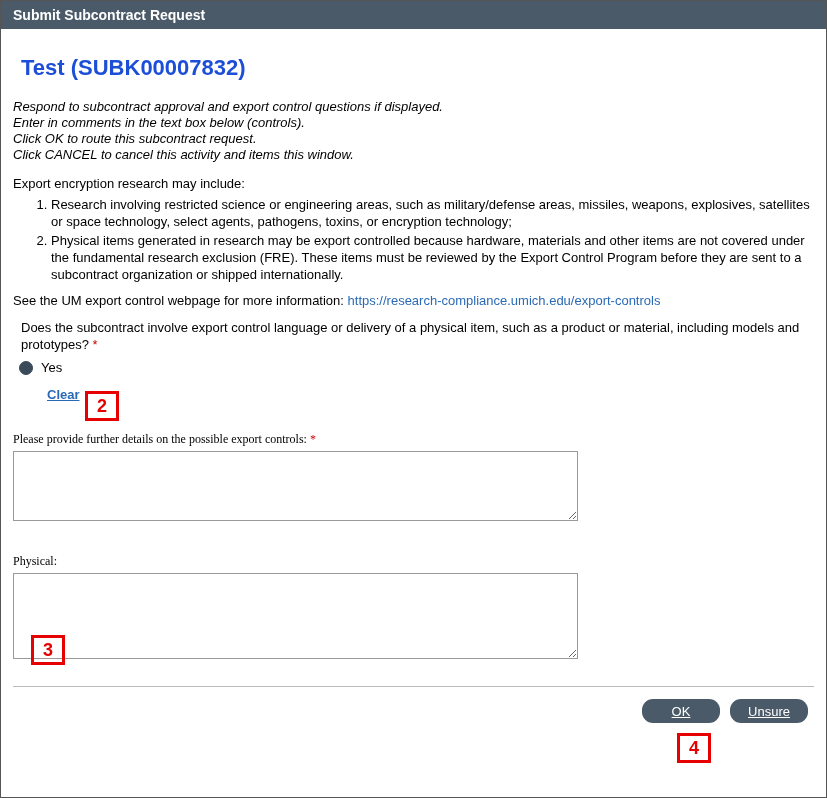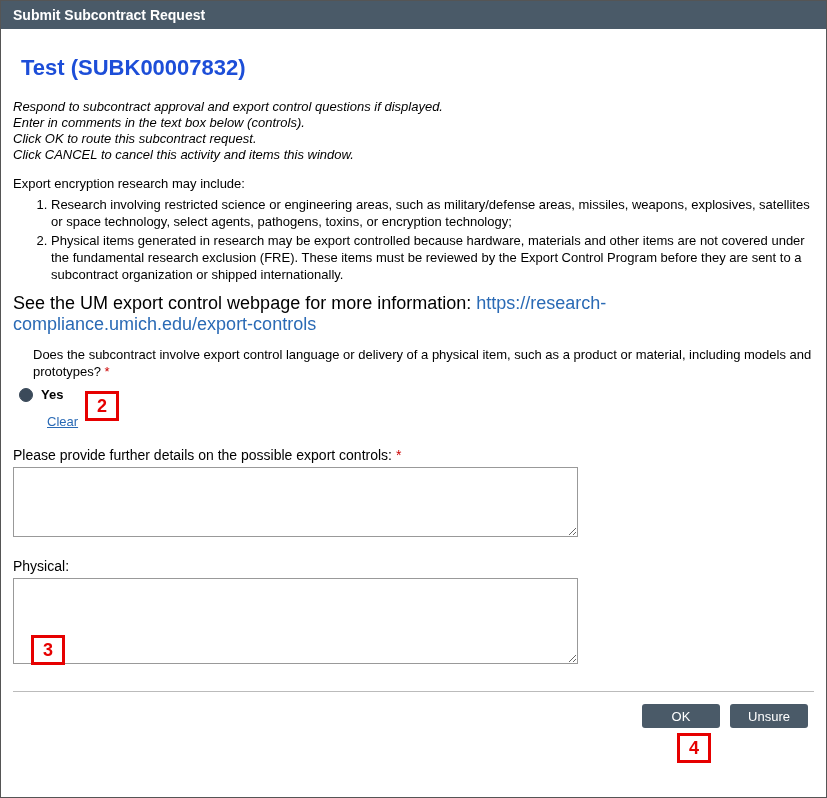--- a/index.html
+++ b/index.html
@@ -47,61 +47,62 @@
       margin: 2px 0 10px 0;
       padding-left: 38px;
     }
     ol.export-list li {
       font-size: 13px;
       margin-bottom: 2px;
       line-height: 1.3;
     }
     .linkrow {
       margin: 8px 0 12px 0;
-      font-size: 18px;
+      font-size: 13px;
     }
     .bluelink {
       color: #2a6ab5;
       text-decoration: none;
     }
     .q1 {
-      margin: 10px 0 6px 20px;
+      margin: 10px 0 6px 8px;
       font-size: 13px;
       line-height: 1.3;
     }
     .req { color: #cc0000; }
     .radios { margin-left: 6px; }
     .radio-row {
       display: flex;
       align-items: center;
       gap: 8px;
       margin: 6px 0;
-      font-weight: bold;
     }
     .radio {
       width: 14px; height: 14px;
       border: 1.5px solid #555;
       border-radius: 50%;
       display: inline-block;
       position: relative;
     }
     .radio.filled {
       background: #3b4a5a;
       border-color: #3b4a5a;
     }
     .clear-link {
       margin: 6px 0 0 28px;
       display: inline-block;
       color: #2a6ab5;
       text-decoration: underline;
       font-size: 13px;
+      font-weight: bold;
     }
     .field-label {
-      margin: 18px 0 4px 0;
-      font-size: 14px;
+      margin: 30px 0 4px 0;
+      font-size: 12px;
+      font-family: Liberation Serif, serif;
     }
     textarea {
       width: 565px;
       height: 70px;
       border: 1px solid #999;
       resize: both;
       font-family: Arial, Helvetica, sans-serif;
       font-size: 13px;
       padding: 4px;
     }
@@ -113,25 +114,26 @@
     .buttons {
       display: flex;
       justify-content: flex-end;
       gap: 10px;
       padding-right: 6px;
     }
     .btn {
       background: #4a5a68;
       color: #fff;
       border: none;
-      border-radius: 3px;
+      border-radius: 11px;
       width: 78px;
       height: 24px;
       font-size: 13px;
       cursor: pointer;
+      text-decoration: underline;
     }
     
     .callout {
       position: absolute;
       border: 3px solid #e60000;
       color: #e60000;
       font-weight: bold;
       font-size: 18px;
       width: 34px; height: 30px;
       display: flex;

